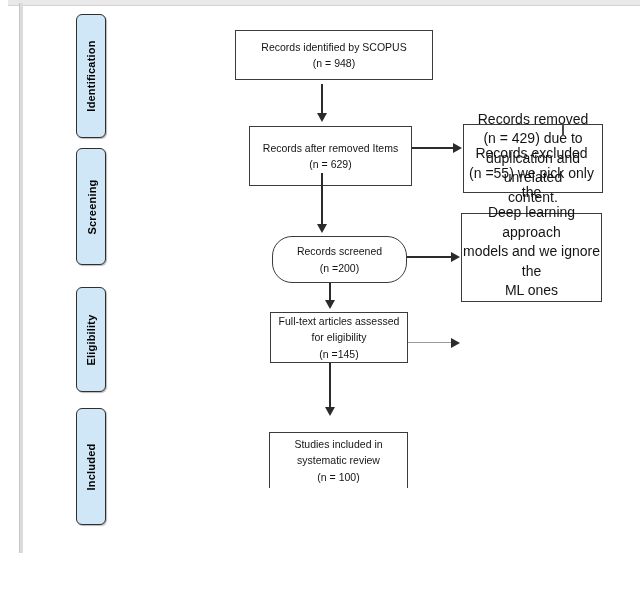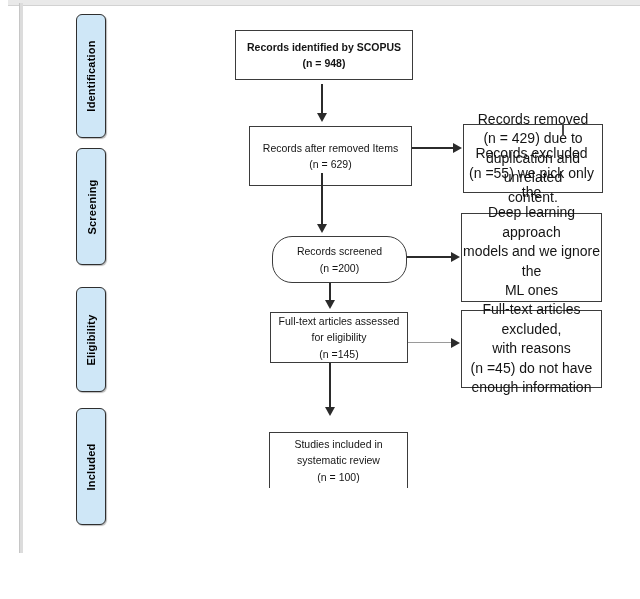--- a/index.html
+++ b/index.html
@@ -38,21 +38,21 @@
   #stage-included{top:408px;height:115px;}
   
   .fbox{
     position:absolute;background:#fff;border:1.5px solid var(--box-border);
     display:flex;align-items:center;justify-content:center;text-align:center;
     box-sizing:border-box;
   }
   .fbox span{white-space:pre-line;display:block;}
   .main-box span{font-size:10.5px;line-height:1.55;}
   .side-box span{font-size:14px;line-height:1.4;}
-  #box-identified{left:235px;top:30px;width:178px;height:50px;font-weight:bold;}
+  #box-identified{left:235px;top:30px;width:198px;height:50px;}
   #box-after-removed{left:249px;top:126px;width:163px;height:60px;}
   #box-screened{left:272px;top:236px;width:135px;height:47px;border-radius:20px;}
   #box-fulltext-assessed{left:270px;top:312px;width:138px;height:51px;}
   #box-included{left:269px;top:432px;width:139px;height:56px;border-bottom:none;}
   #box-removed{left:463px;top:124px;width:140px;height:69px;}
   #box-excluded{left:461px;top:213px;width:141px;height:89px;align-items:flex-end;}
   #box-fulltext-excluded{left:461px;top:310px;width:141px;height:78px;}
   
   .aline-v{position:absolute;width:2px;background:var(--arrow);}
   .aline-h{position:absolute;height:2px;background:var(--arrow);}
@@ -124,26 +124,20 @@
 duplication and unrelated
 content.</span>
   </div>
   <div class="fbox side-box" id="box-excluded">
     <span>Records excluded
 (n =55) we pick only the
 Deep learning approach
 models and we ignore the
 ML ones</span>
   </div>
-  <div class="fbox side-box" id="box-fulltext-excluded">
-    <span>Full-text articles excluded,
-with reasons
-(n =45) do not have
-enough information</span>
-  </div>
 
   <div class="aline-v" id="v1-line"></div>
   <div class="ahead-down" id="v1-head"></div>
   <div class="aline-v" id="v2-line"></div>
   <div class="ahead-down" id="v2-head"></div>
   <div class="aline-v" id="v3-line"></div>
   <div class="ahead-down" id="v3-head"></div>
   <div class="aline-v" id="v4-line"></div>
   <div class="ahead-down" id="v4-head"></div>
 

